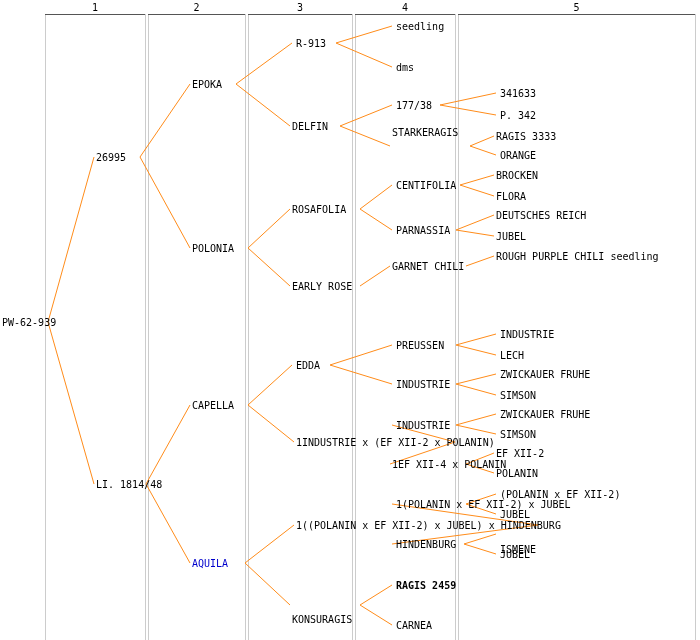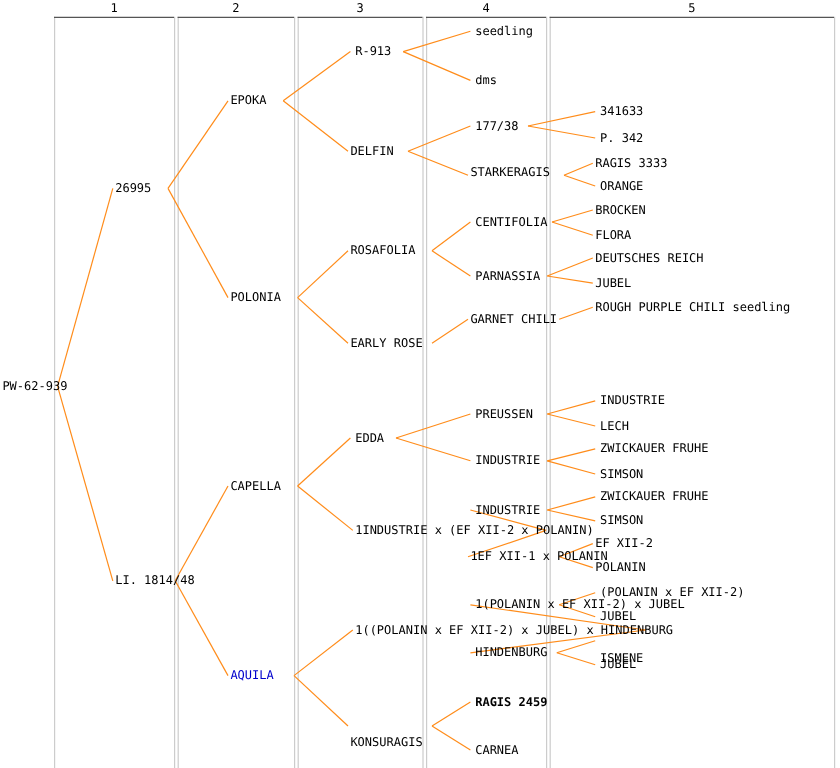--- a/index.html
+++ b/index.html
@@ -135,28 +135,28 @@
       <div class="node" style="left: 292px; top: 121px;">DELFIN</div>
       <div class="node" style="left: 292px; top: 204px;">ROSAFOLIA</div>
       <div class="node" style="left: 292px; top: 281px;">EARLY ROSE</div>
       <div class="node" style="left: 296px; top: 360px;">EDDA</div>
       <div class="node" style="left: 296px; top: 437px;">1INDUSTRIE x (EF XII-2 x POLANIN)</div>
       <div class="node" style="left: 296px; top: 520px;">1((POLANIN x EF XII-2) x JUBEL) x HINDENBURG</div>
       <div class="node" style="left: 292px; top: 596px; margin-top: 18px;">KONSURAGIS</div>
       <div class="node" style="left: 396px; top: 21px;">seedling</div>
       <div class="node" style="left: 396px; top: 62px;">dms</div>
       <div class="node" style="left: 396px; top: 100px;">177/38</div>
-      <div class="node" style="left: 392px; top: 139px; text-align: center;">STARKERAGIS</div>
+      <div class="node" style="left: 392px; top: 127px; text-align: center;">STARKERAGIS</div>
       <div class="node" style="left: 396px; top: 180px;">CENTIFOLIA</div>
       <div class="node" style="left: 396px; top: 225px;">PARNASSIA</div>
       <div class="node" style="left: 392px; top: 261px;">GARNET CHILI</div>
       <div class="node" style="left: 396px; top: 340px;">PREUSSEN</div>
       <div class="node" style="left: 396px; top: 379px;">INDUSTRIE</div>
       <div class="node" style="left: 396px; top: 420px;">INDUSTRIE</div>
-      <div class="node" style="left: 392px; top: 459px;">1EF XII-1 x POLANIN</div>
+      <div class="node" style="left: 392px; top: 459px;">1EF XII-4 x POLANIN</div>
       <div class="node" style="left: 396px; top: 499px;">1(POLANIN x EF XII-2) x JUBEL</div>
       <div class="node" style="left: 396px; top: 539px;">HINDENBURG</div>
       <div class="node" style="left: 396px; top: 580px; font-weight: bold;">RAGIS 2459</div>
       <div class="node" style="left: 396px; top: 620px;">CARNEA</div>
       <div class="node" style="left: 500px; top: 88px;">341633</div>
       <div class="node" style="left: 500px; top: 110px;">P. 342</div>
       <div class="node" style="left: 496px; top: 131px;">RAGIS 3333</div>
       <div class="node" style="left: 500px; top: 150px;">ORANGE</div>
       <div class="node" style="left: 496px; top: 170px;">BROCKEN</div>
       <div class="node" style="left: 496px; top: 191px;">FLORA</div>

